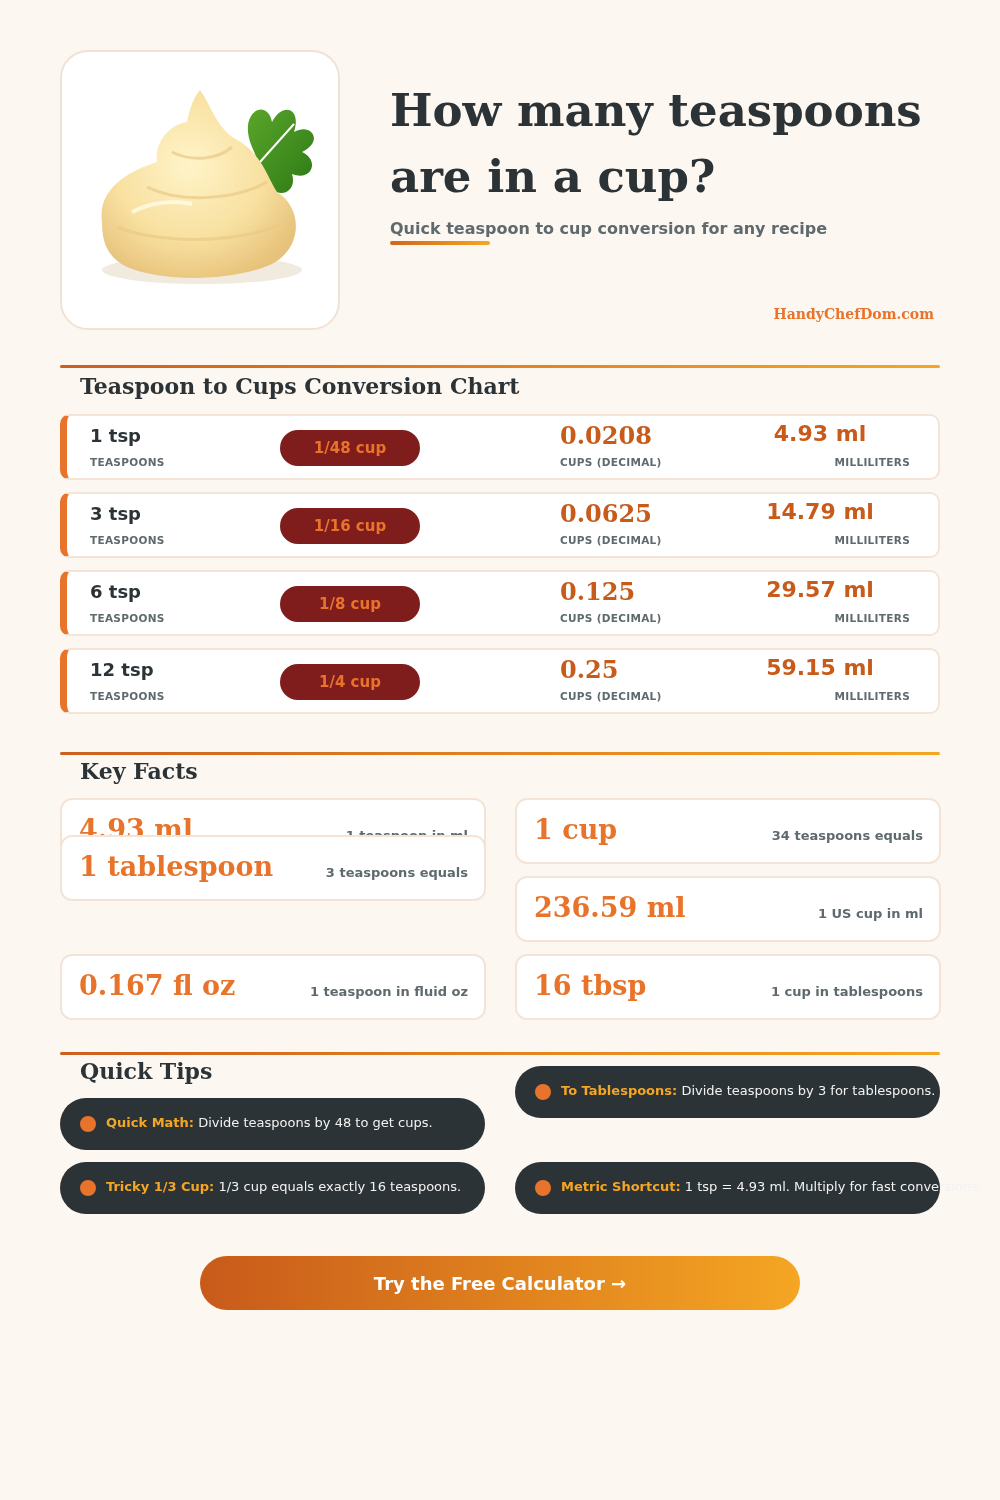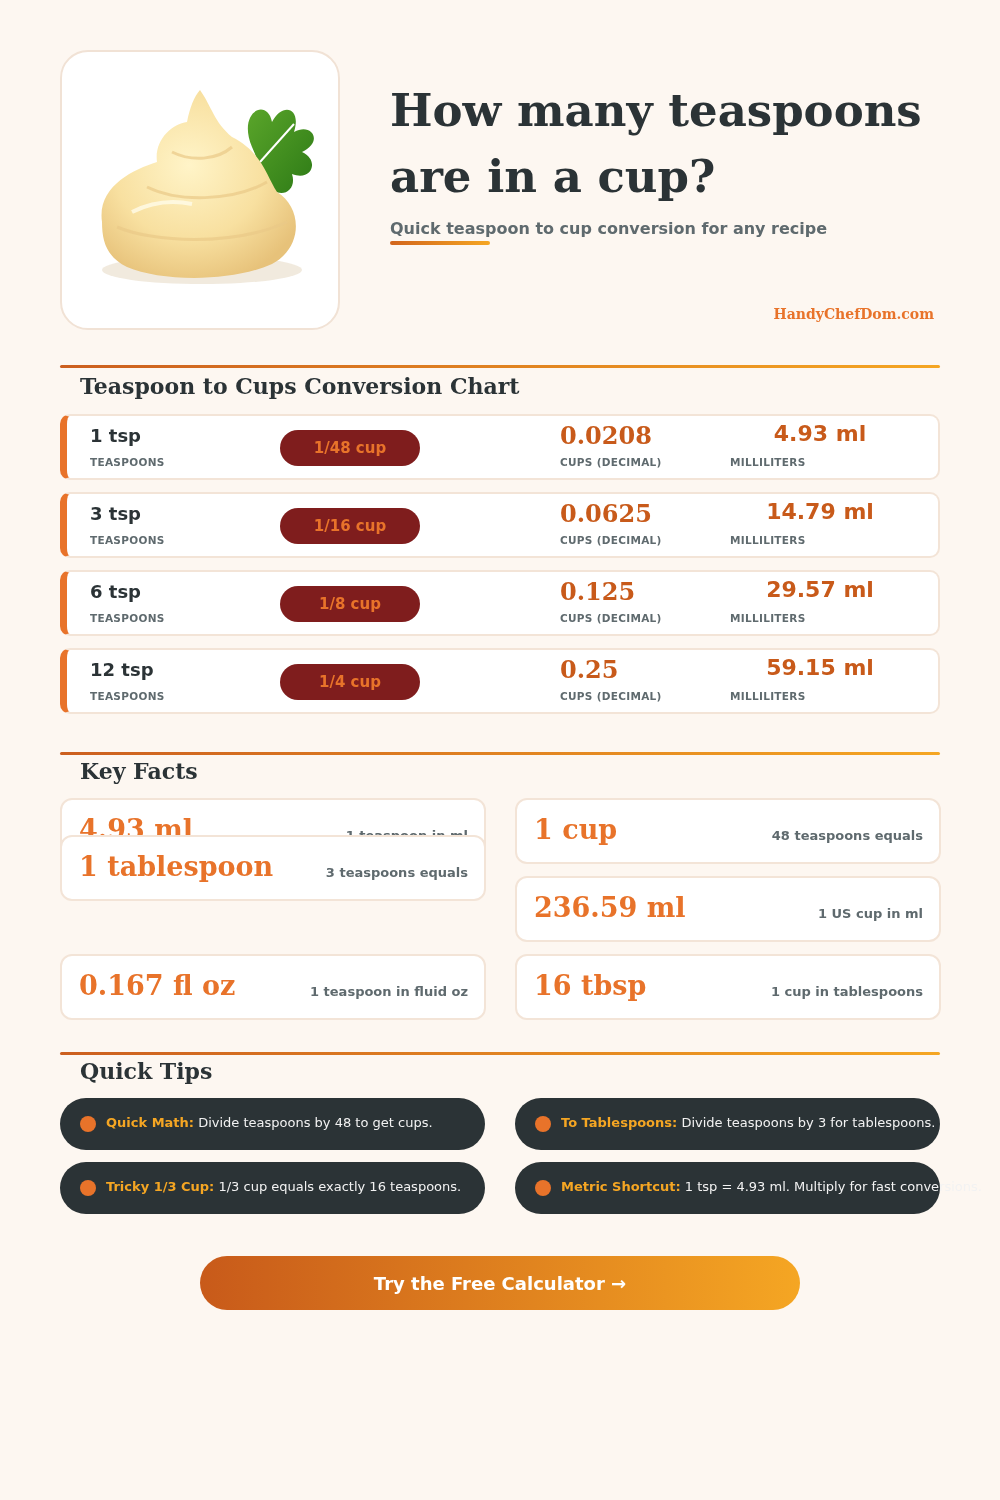--- a/index.html
+++ b/index.html
@@ -65,21 +65,21 @@
     }
     .conv-decimal {
       position: absolute; left: 493px; top: 5px;
       font-family: "DejaVu Serif", serif; font-weight: bold;
       font-size: 24px; color: #c85a1a;
     }
     .conv-ml {
       position: absolute; left: 663px; top: 5px; width: 180px; text-align: center;
       font-size: 22px; font-weight: bold; color: #c85a1a;
     }
-    .conv-ml-label { left: 663px; width: 180px; text-align: left; }
+    .conv-ml-label { left: 663px; width: 180px; text-align: right; }
     .fact-card {
       position: absolute; width: 426px; height: 66px;
       background: #ffffff; border: 2px solid #f3e4d7; border-radius: 12px;
     }
     .fact-value {
       position: absolute; left: 17px; top: 14px;
       font-family: "DejaVu Serif", serif; font-weight: bold;
       font-size: 27px; color: #e8732a; white-space: nowrap;
     }
     .fact-desc {
@@ -186,21 +186,21 @@
 
 <div class="section-rule" style="top:752px;"></div>
 <h2 class="section-title" style="top:758px;">Key Facts</h2>
 
 <div class="fact-card" style="left:60px;top:798px;">
   <div class="fact-value">4.93 ml</div>
   <div class="fact-desc">1 teaspoon in ml</div>
 </div>
 <div class="fact-card" style="left:515px;top:798px;">
   <div class="fact-value">1 cup</div>
-  <div class="fact-desc">48 teaspoons equals</div>
+  <div class="fact-desc">34 teaspoons equals</div>
 </div>
 <div class="fact-card" style="left:60px;top:835px;padding-left:44px;">
   <div class="fact-value">1 tablespoon</div>
   <div class="fact-desc">3 teaspoons equals</div>
 </div>
 <div class="fact-card" style="left:515px;top:876px;">
   <div class="fact-value">236.59 ml</div>
   <div class="fact-desc">1 US cup in ml</div>
 </div>
 <div class="fact-card" style="left:60px;top:954px;">
@@ -212,21 +212,21 @@
   <div class="fact-desc">1 cup in tablespoons</div>
 </div>
 
 <div class="section-rule" style="top:1052px;"></div>
 <h2 class="section-title" style="top:1058px;">Quick Tips</h2>
 
 <div class="tip" style="left:60px;top:1098px;">
   <span class="tip-dot"></span>
   <span class="tip-text"><span class="tip-key">Quick Math:</span><span> Divide teaspoons by 48 to get cups.</span></span>
 </div>
-<div class="tip" style="left:515px;top:1098px;text-align:center;">
+<div class="tip" style="left:515px;top:1066px;text-align:center;">
   <span class="tip-dot"></span>
   <span class="tip-text"><span class="tip-key">To Tablespoons:</span><span> Divide teaspoons by 3 for tablespoons.</span></span>
 </div>
 <div class="tip" style="left:60px;top:1162px;">
   <span class="tip-dot"></span>
   <span class="tip-text"><span class="tip-key">Tricky 1/3 Cup:</span><span> 1/3 cup equals exactly 16 teaspoons.</span></span>
 </div>
 <div class="tip" style="left:515px;top:1162px;">
   <span class="tip-dot"></span>
   <span class="tip-text"><span class="tip-key">Metric Shortcut:</span><span> 1 tsp = 4.93 ml. Multiply for fast conversions.</span></span>

